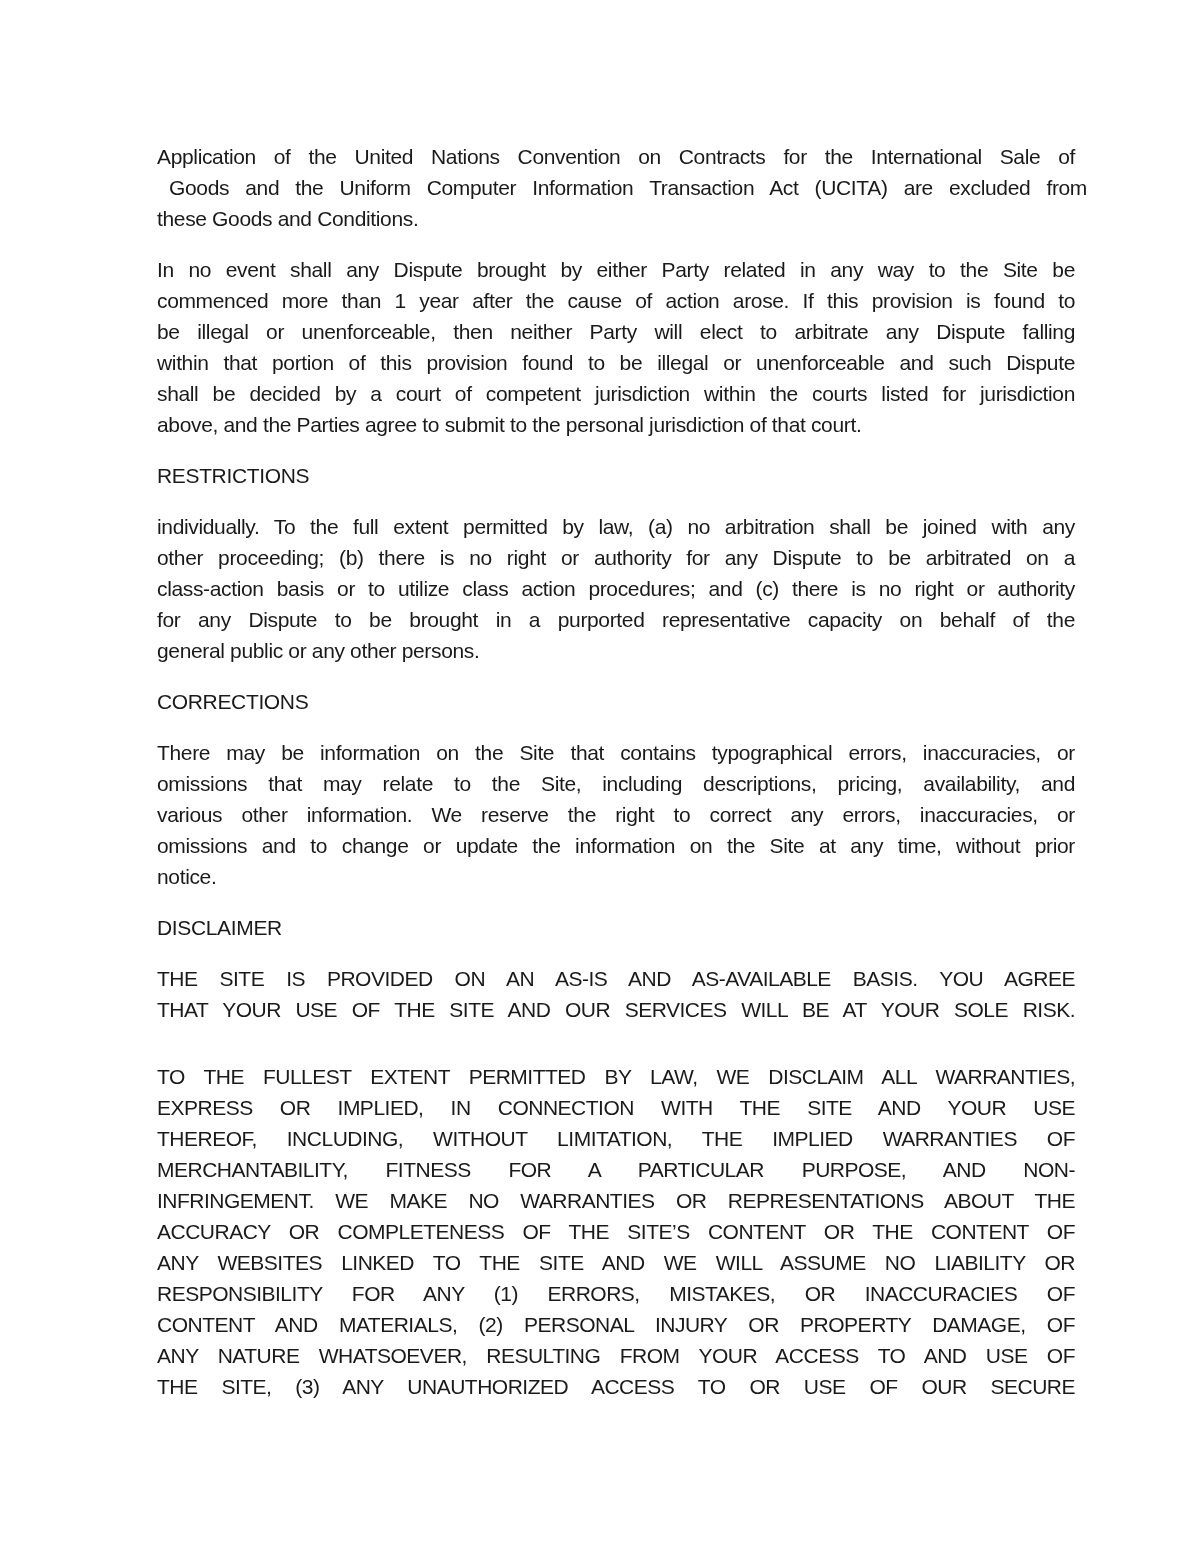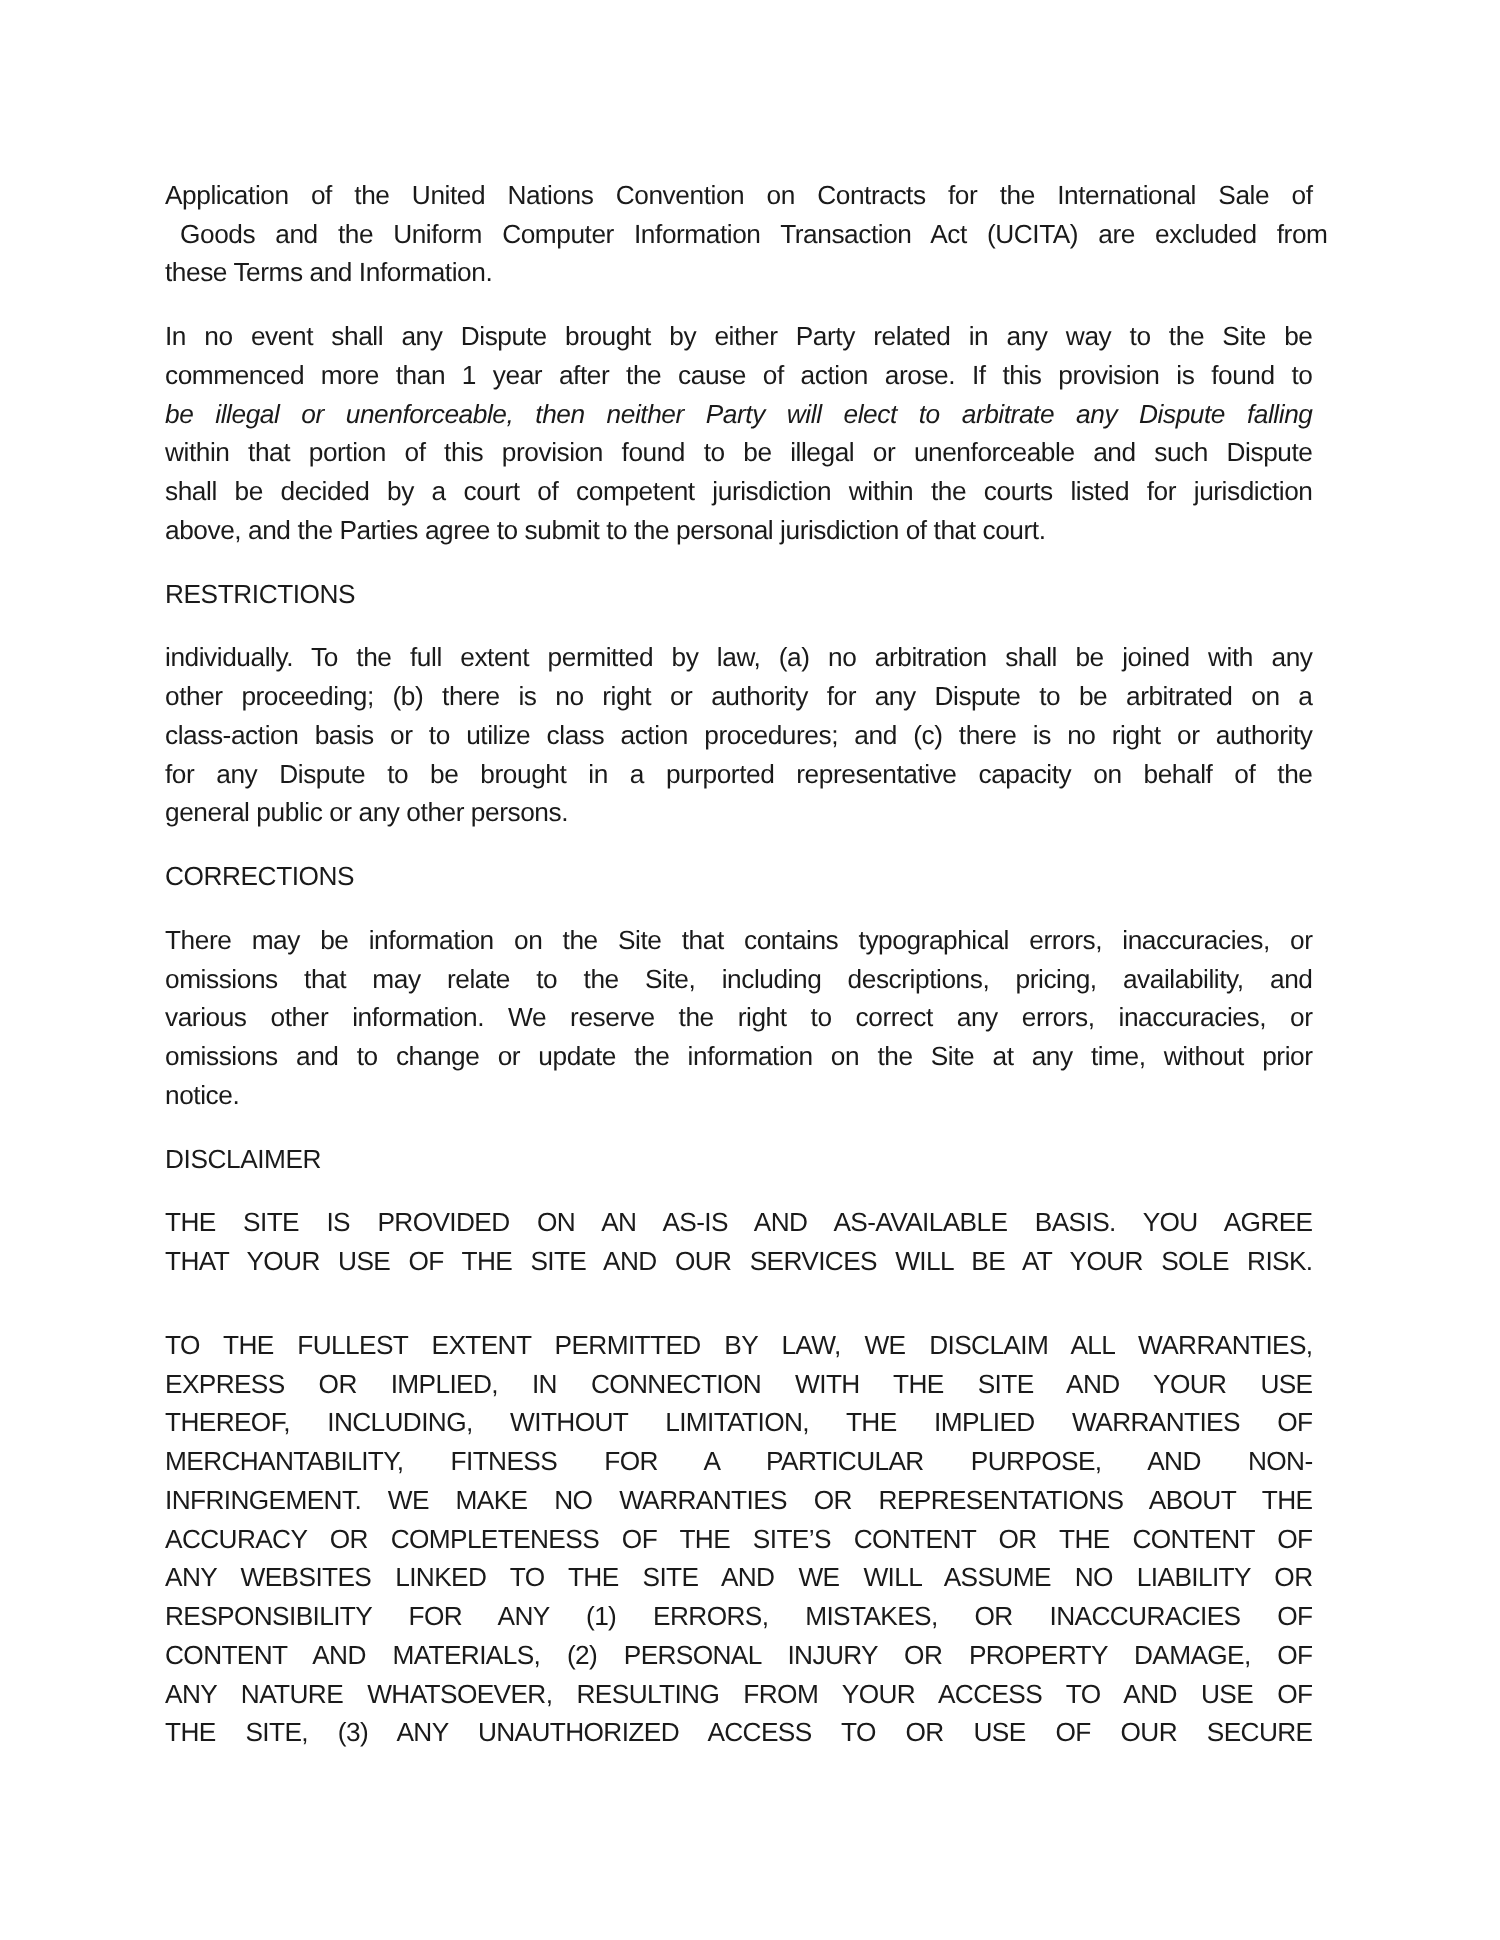--- a/index.html
+++ b/index.html
@@ -10,21 +10,21 @@
     body {
       width: 1200px;
       height: 1552px;
       position: relative;
       overflow: hidden;
       font-family: "Liberation Sans", sans-serif;
       color: #1a1a1a;
     }
     .page {
       position: absolute;
-      left: 132px;
+      left: 157px;
       top: 141px;
       width: 918px;
     }
     .block {
       margin: 0 0 20px 0;
     }
     .line {
       display: block;
       font-size: 21px;
       line-height: 31px;
@@ -49,27 +49,27 @@
     }
   </style>
 </head>
 <body>
 
 <div class="page">
 
   <div class="block">
     <span class="line" style="word-spacing: 12.3997px; text-align: left; text-align-last: left;">Application of the United Nations Convention on Contracts for the International Sale of</span>
     <span class="line" style="word-spacing: 10.6151px; text-align: left; text-align-last: left; margin-left: 12px;">Goods and the Uniform Computer Information Transaction Act (UCITA) are excluded from</span>
-    <span class="line last">these Terms and Information.</span>
+    <span class="line last">these Goods and Conditions.</span>
   </div>
 
   <div class="block">
     <span class="line" style="word-spacing: 9.16452px; text-align: left; text-align-last: left;">In no event shall any Dispute brought by either Party related in any way to the Site be</span>
     <span class="line" style="word-spacing: 7.96094px; text-align: center; text-align-last: left;">commenced more than 1 year after the cause of action arose. If this provision is found to</span>
-    <span class="line" style="word-spacing: 12.0938px; text-align: center; text-align-last: left; font-style: italic;">be illegal or unenforceable, then neither Party will elect to arbitrate any Dispute falling</span>
+    <span class="line" style="word-spacing: 12.0938px; text-align: center; text-align-last: left;">be illegal or unenforceable, then neither Party will elect to arbitrate any Dispute falling</span>
     <span class="line" style="word-spacing: 9.39286px; text-align: left; text-align-last: left;">within that portion of this provision found to be illegal or unenforceable and such Dispute</span>
     <span class="line" style="word-spacing: 8.66629px; text-align: left; text-align-last: left;">shall be decided by a court of competent jurisdiction within the courts listed for jurisdiction</span>
     <span class="line last">above, and the Parties agree to submit to the personal jurisdiction of that court.</span>
   </div>
 
   <div class="block heading">
     <span class="line last">RESTRICTIONS</span>
   </div>
 
   <div class="block">

